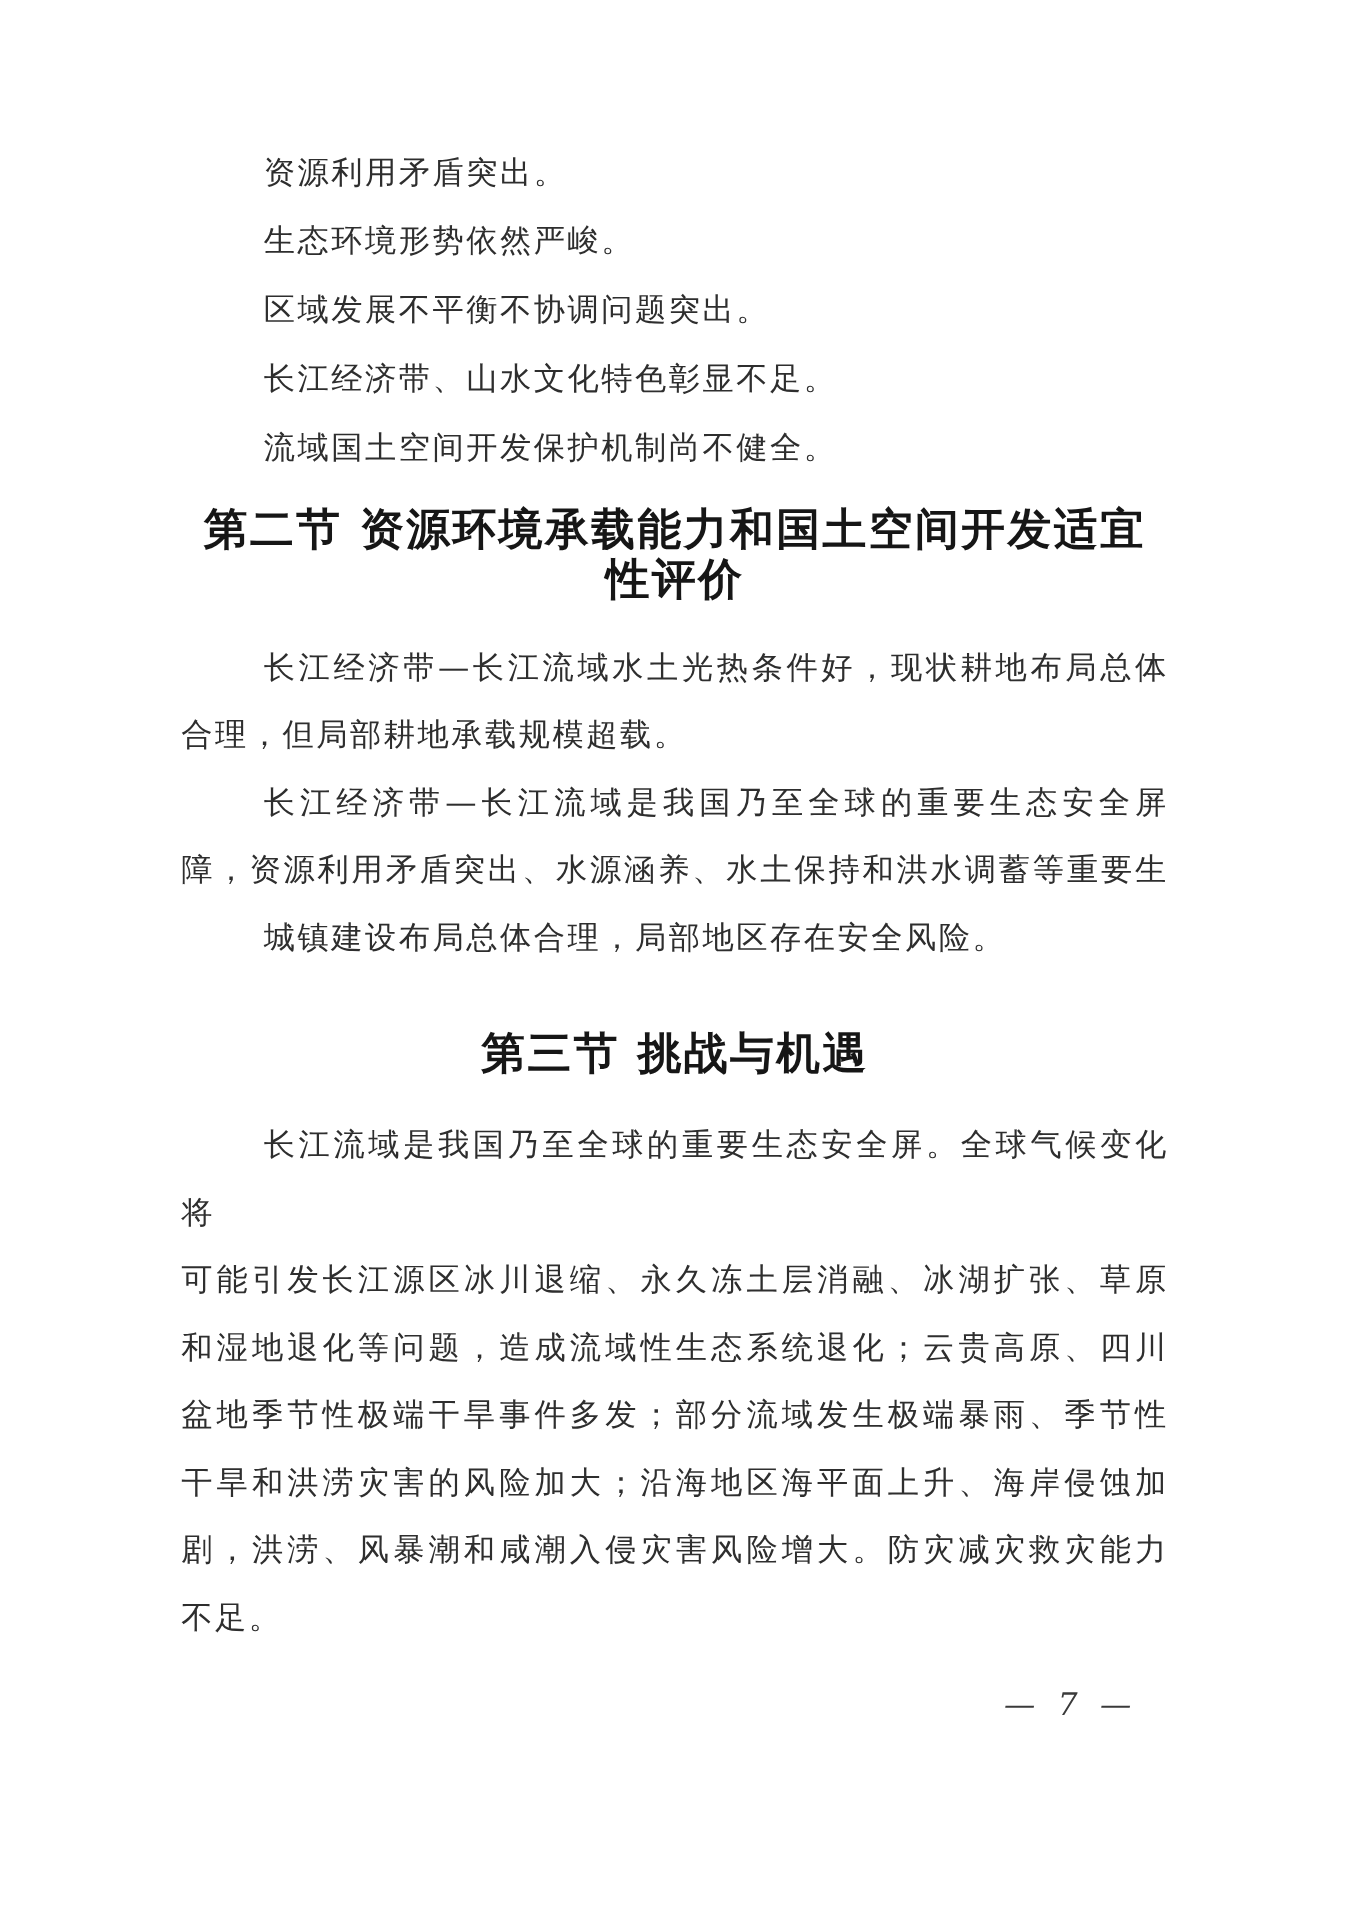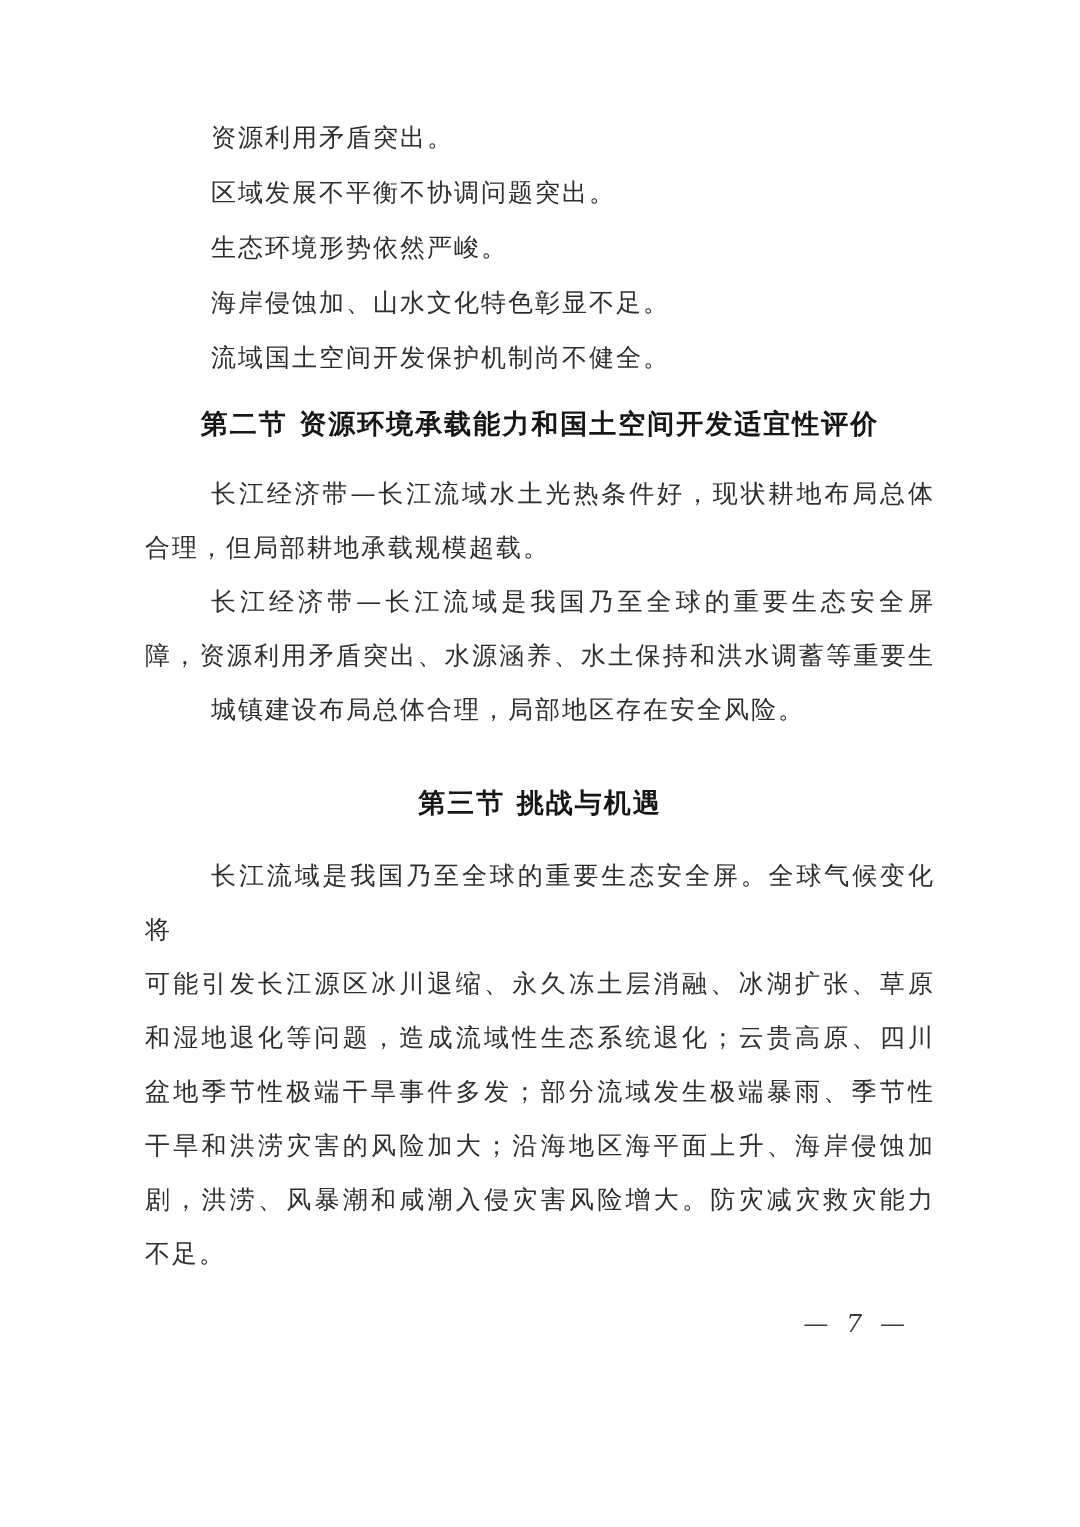--- a/index.html
+++ b/index.html
@@ -25,21 +25,21 @@
   .indent { text-indent: 66px; }
   .fill {
     text-align: justify;
     text-align-last: justify;
     text-justify: inter-character;
   }
   .heading {
     margin: 0;
     font-family: "DejaVu Sans", "Liberation Sans", sans-serif;
     font-weight: 700;
-    font-size: 27px;
+    font-size: 35px;
     line-height: 40px;
     letter-spacing: 2px;
     text-align: center;
     color: #161616;
   }
   .heading-2 { margin-top: 19px; }
   .heading-3 { margin-top: 46px; }
   .para { margin: 0; }
   .para-s1p1 { margin-top: 23px; }
   .para-s2p1 { margin-top: 26px; }
@@ -54,23 +54,23 @@
     color: #3a3a3a;
   }
 </style>
 </head>
 <body>
 
 <main class="page">
 
   <div>
     <div class="line lead-line indent">资源利用矛盾突出。</div>
+    <div class="line lead-line indent">生态环境形势依然严峻。</div>
     <div class="line lead-line indent">区域发展不平衡不协调问题突出。</div>
-    <div class="line lead-line indent">生态环境形势依然严峻。</div>
-    <div class="line lead-line indent">海岸侵蚀加、山水文化特色彰显不足。</div>
+    <div class="line lead-line indent">长江经济带、山水文化特色彰显不足。</div>
     <div class="line lead-line indent">流域国土空间开发保护机制尚不健全。</div>
   </div>
 
   <h2 class="heading heading-2">第二节 资源环境承载能力和国土空间开发适宜性评价</h2>
 
   <div class="para para-s1p1">
     <div class="line fill indent">长江经济带—长江流域水土光热条件好，现状耕地布局总体</div>
     <div class="line">合理，但局部耕地承载规模超载。</div>
   </div>
 

